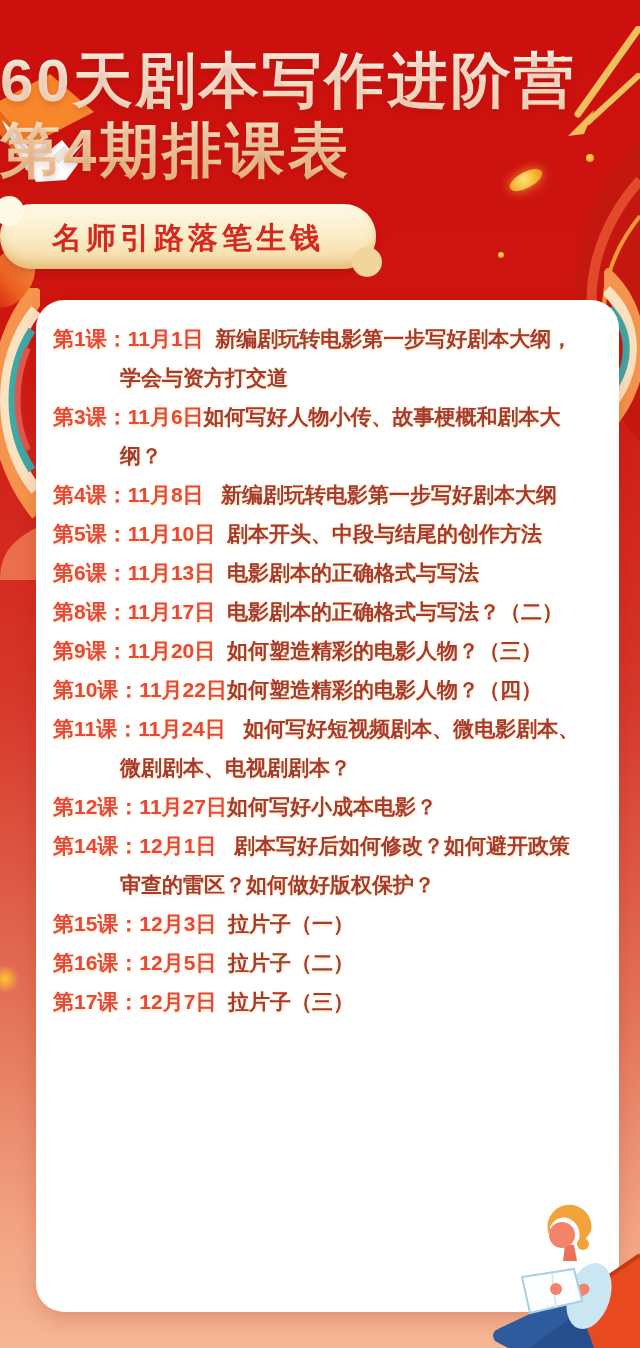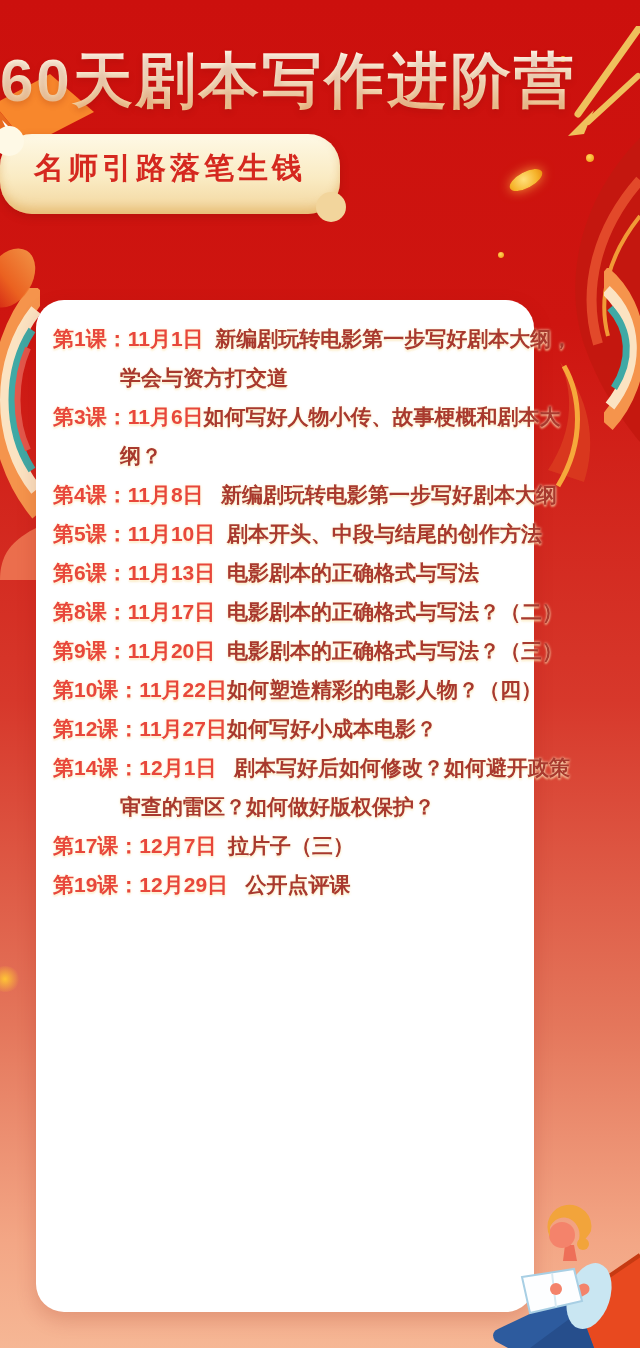--- a/index.html
+++ b/index.html
@@ -27,34 +27,34 @@
 
   
   .header{position:absolute;top:0;left:0;width:640px;text-align:left;}
   .title{
     margin:46px 0 0 0;font-weight:bold;font-size:60px;line-height:70px;letter-spacing:3px;
     background:linear-gradient(180deg,#FFF8E8 8%,#FBE7C4 55%,#F2C386 100%);
     -webkit-background-clip:text;background-clip:text;color:transparent;
     text-shadow:0 3px 6px rgba(120,10,5,.18);
   }
   .badge{
-    position:relative;display:inline-block;margin-top:18px;padding:0 34px;height:80px;line-height:68px;
+    position:relative;display:inline-block;margin-top:18px;padding:0 52px;height:65px;line-height:68px;
     border-radius:32px;
     background:linear-gradient(180deg,#FEF9E6 0%,#FAEBC3 55%,#F2D59C 100%);
     box-shadow:inset 0 -6px 10px rgba(219,160,74,.45),0 3px 8px rgba(120,10,5,.25);
   }
   .badge::before{content:"";position:absolute;left:-6px;top:-8px;width:30px;height:30px;border-radius:50%;
     background:#FEF9E6;}
   .badge::after{content:"";position:absolute;right:-6px;bottom:-8px;width:30px;height:30px;border-radius:50%;
     background:#F2D59C;}
   .badge-text{position:relative;z-index:1;font-size:30px;font-weight:bold;color:#D5281F;letter-spacing:4px;}
 
   
   .card{
-    position:absolute;left:36px;top:300px;width:498px;height:1012px;background:#FFFFFF;
+    position:absolute;left:36px;top:300px;width:583px;height:1012px;background:#FFFFFF;
     border-radius:28px;box-shadow:0 8px 20px rgba(140,15,8,.18);
     box-sizing:border-box;padding:19px 16px 0 17px;
   }
   .lesson-list{width:536px;}
   .lesson{
     font-size:21px;font-weight:bold;line-height:39px;white-space:pre-wrap;
     padding-left:67px;text-indent:-67px;
     text-shadow:0 0 3px rgba(255,242,205,.95),0 2px 2px rgba(250,226,170,.55);
     word-break:normal;
   }
@@ -107,20 +107,21 @@
   <div class="gold-ellipse decor"></div>
   <div class="glow-dot decor" style="left:586px;top:154px;width:8px;height:8px;"></div>
   <div class="glow-dot decor" style="left:498px;top:252px;width:6px;height:6px;"></div>
   <div class="glow-dot decor" style="left:560px;top:56px;width:6px;height:6px;"></div>
   <div class="left-glow decor"></div>
   <div class="header-flame decor"></div>
 
   <div class="header">
     <div class="title">
       <div>60天剧本写作进阶营</div>
+      <div>第4期排课表</div>
     </div>
     <div>
       <div class="badge">
         <span class="badge-text">名师引路落笔生钱</span>
       </div>
     </div>
   </div>
 
   <div class="card">
     <div class="lesson-list">
@@ -131,36 +132,38 @@
 
     <div class="lesson"><span class="lesson-label">第4课：11月8日</span><span class="lesson-title">   新编剧玩转电影第一步写好剧本大纲</span></div>
 
     <div class="lesson"><span class="lesson-label">第5课：11月10日</span><span class="lesson-title">  剧本开头、中段与结尾的创作方法</span></div>
 
     <div class="lesson"><span class="lesson-label">第6课：11月13日</span><span class="lesson-title">  电影剧本的正确格式与写法</span></div>
 
 
     <div class="lesson"><span class="lesson-label">第8课：11月17日</span><span class="lesson-title">  电影剧本的正确格式与写法？（二）</span></div>
 
-    <div class="lesson"><span class="lesson-label">第9课：11月20日</span><span class="lesson-title">  电影剧本的正确格式与写法？（三）</span></div>
+    <div class="lesson"><span class="lesson-label">第9课：11月20日</span><span class="lesson-title">  如何塑造精彩的电影人物？（三）</span></div>
 
     <div class="lesson"><span class="lesson-label">第10课：11月22日</span><span class="lesson-title">如何塑造精彩的电影人物？（四）</span></div>
 
+    <div class="lesson"><span class="lesson-label">第11课：11月24日</span><span class="lesson-title">   如何写好短视频剧本、微电影剧本、微剧剧本、电视剧剧本？</span></div>
 
     <div class="lesson"><span class="lesson-label">第12课：11月27日</span><span class="lesson-title">如何写好小成本电影？</span></div>
 
 
     <div class="lesson"><span class="lesson-label">第14课：12月1日</span><span class="lesson-title">   剧本写好后如何修改？如何避开政策审查的雷区？如何做好版权保护？</span></div>
 
+    <div class="lesson"><span class="lesson-label">第15课：12月3日</span><span class="lesson-title">  拉片子（一）</span></div>
 
+    <div class="lesson"><span class="lesson-label">第16课：12月5日</span><span class="lesson-title">  拉片子（二）</span></div>
 
     <div class="lesson"><span class="lesson-label">第17课：12月7日</span><span class="lesson-title">  拉片子（三）</span></div>
 
 
-    <div class="lesson"><span class="lesson-label">第19课：12月29日</span><span class="lesson-title">   公开点评课</span></div>
 
   </div>
   </div>
 
   <svg class="decor" style="right:0;bottom:0;" width="170" height="205" viewBox="0 0 170 205">
 
     <polygon points="142,205 170,140 170,205" fill="#F2C230"></polygon>
 
     <polygon points="126,142 170,112 170,205 106,205" fill="#E8491F"></polygon>
     <path d="M126,142 L170,112" stroke="#C63A12" stroke-width="4" fill="none"></path>

